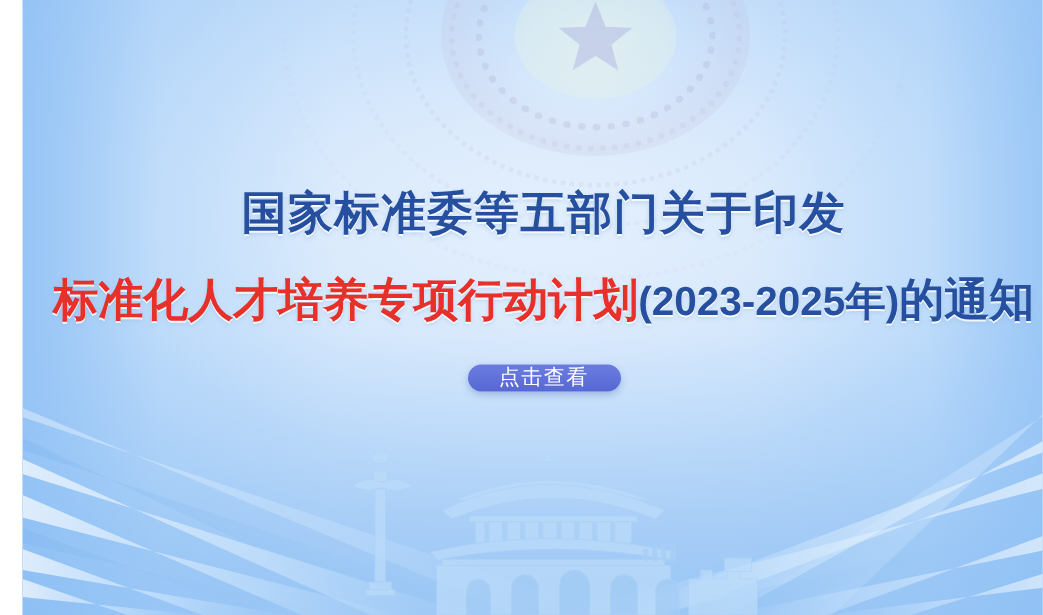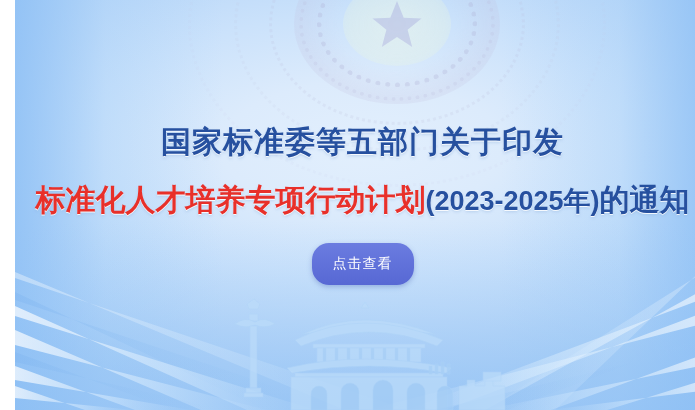--- a/index.html
+++ b/index.html
@@ -134,21 +134,21 @@
     left: 0; right: 0;
     top: 243px;
     display: flex;
     justify-content: center;
   }
   .cta-button {
     display: inline-flex;
     align-items: center;
     justify-content: center;
     width: 102px;
-    height: 42px;
+    height: 18px;
     border: none;
     border-radius: 17px;
     background: linear-gradient(to bottom, #6b7ce0 0%, #5768d4 100%);
     color: #ffffff;
     font-size: 14px;
     font-family: "Liberation Sans", "DejaVu Sans", sans-serif;
     letter-spacing: 1px;
     cursor: pointer;
     box-shadow: 0 2px 5px rgba(70,95,175,0.35);
   }

